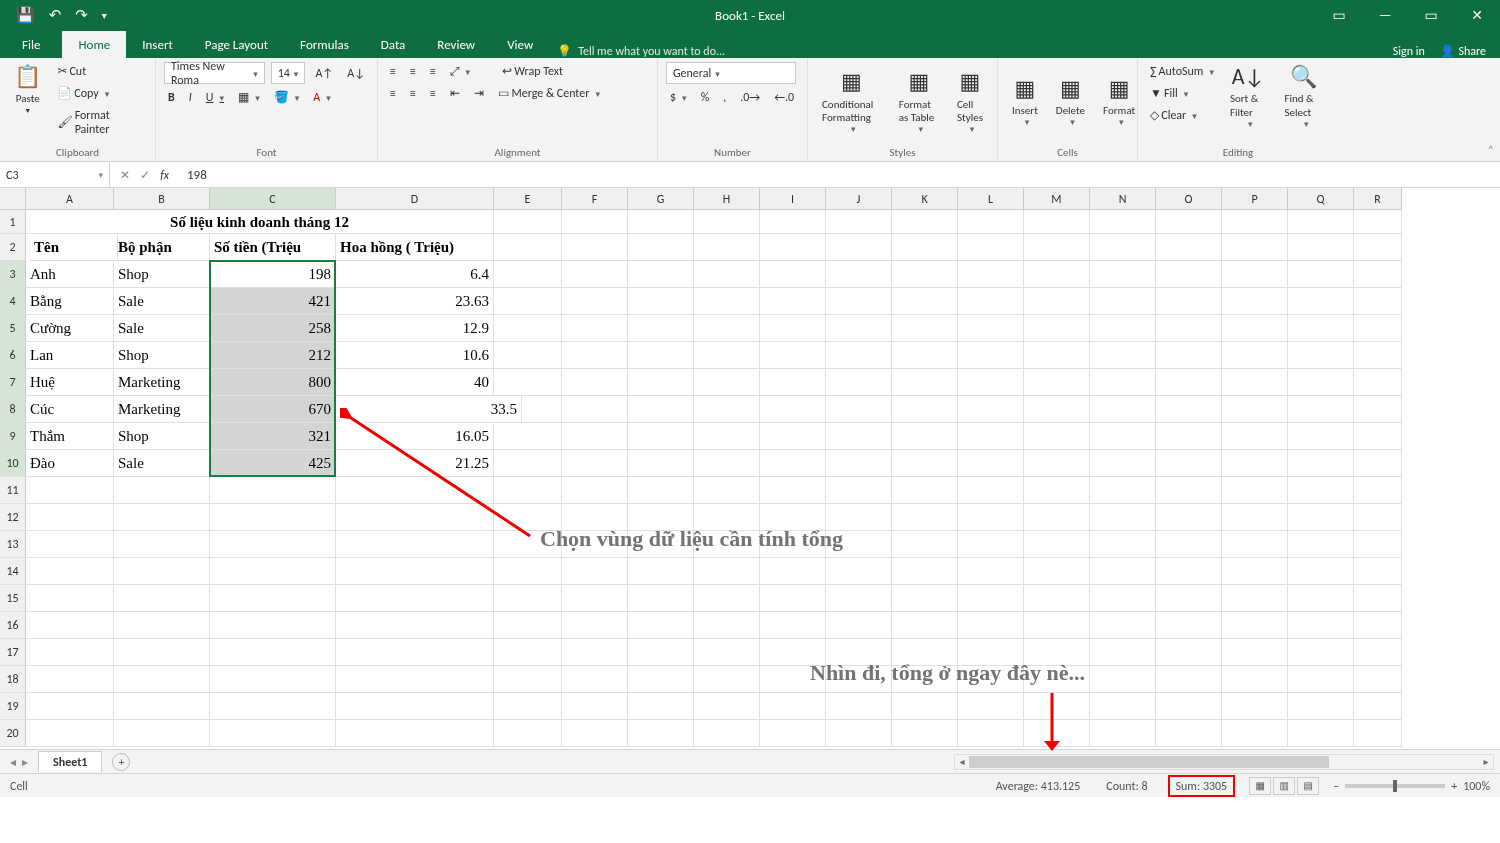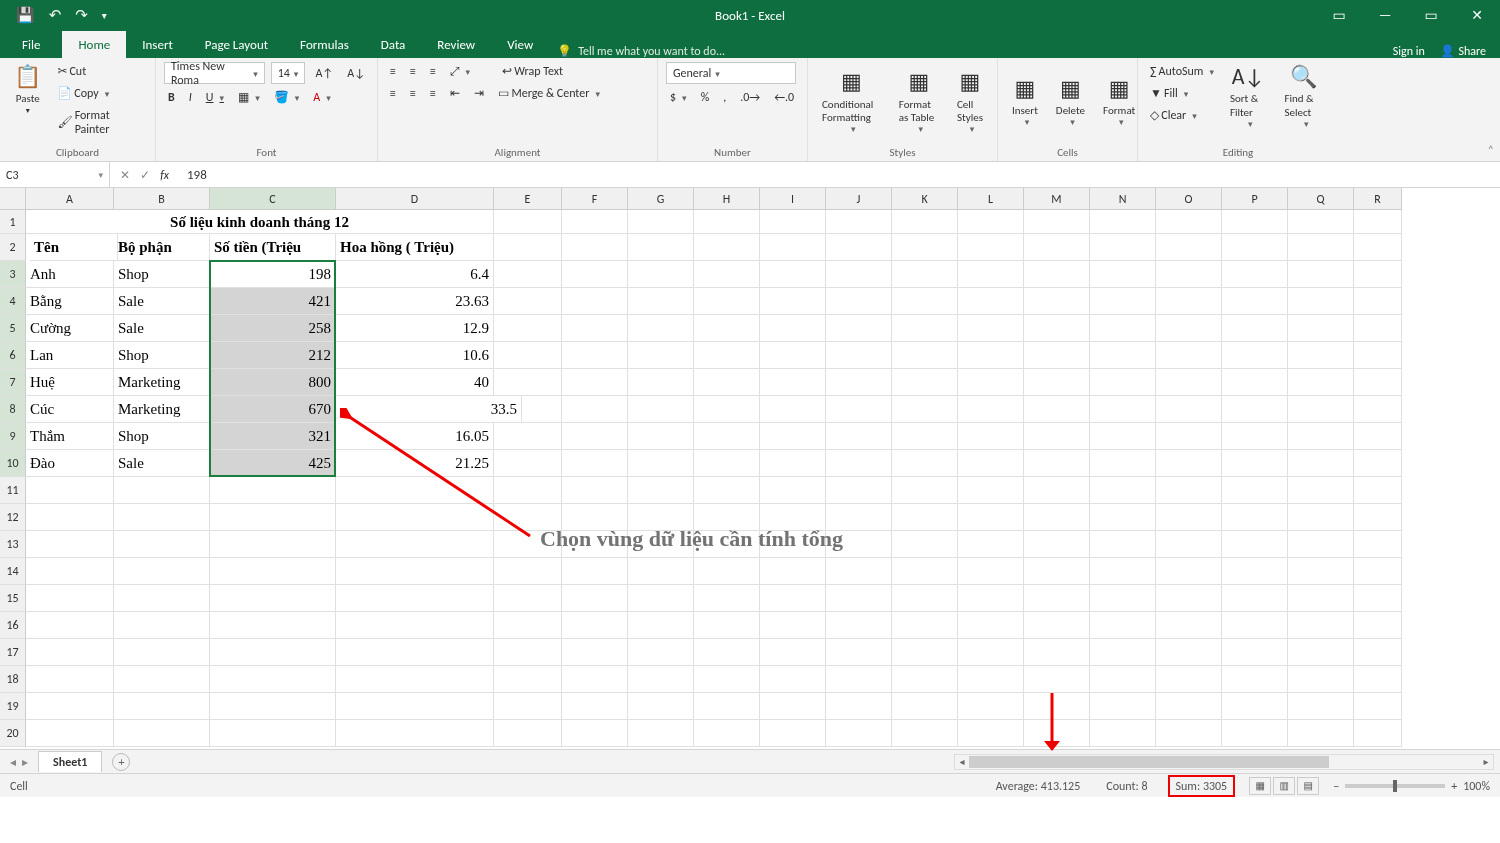--- a/index.html
+++ b/index.html
@@ -659,20 +659,21 @@
       <div class="cell " style="left: 932px; top: 510px; width: 66px; height: 27px; line-height: 23px;"></div>
       <div class="cell " style="left: 998px; top: 510px; width: 66px; height: 27px; line-height: 23px;"></div>
       <div class="cell " style="left: 1064px; top: 510px; width: 66px; height: 27px; line-height: 23px;"></div>
       <div class="cell " style="left: 1130px; top: 510px; width: 66px; height: 27px; line-height: 23px;"></div>
       <div class="cell " style="left: 1196px; top: 510px; width: 66px; height: 27px; line-height: 23px;"></div>
       <div class="cell " style="left: 1262px; top: 510px; width: 66px; height: 27px; line-height: 23px;"></div>
       <div class="cell " style="left: 1328px; top: 510px; width: 48px; height: 27px; line-height: 23px;"></div>
     </div>
 
   <div class="annotation" style="left:540px;top:338px">Chọn vùng dữ liệu cần tính tổng</div>
+  <div class="annotation" style="left:810px;top:472px">Nhìn đi, tổng ở ngay đây nè...</div>
 
   <svg class="arrow" style="left:340px;top:220px" width="200" height="140">
     <defs>
         <marker id="ah1" markerWidth="10" markerHeight="10" refX="2" refY="5" orient="auto">
           <path d="M10,0 L0,5 L10,10 Z" fill="#ef0000"></path>
         </marker>
       </defs>
     <line x1="190" y1="128" x2="8" y2="8" stroke="#ef0000" stroke-width="3" marker-end="url(#ah1)"></line>
   </svg>
   <svg class="arrow" style="left:1032px;top:505px" width="40" height="60">

